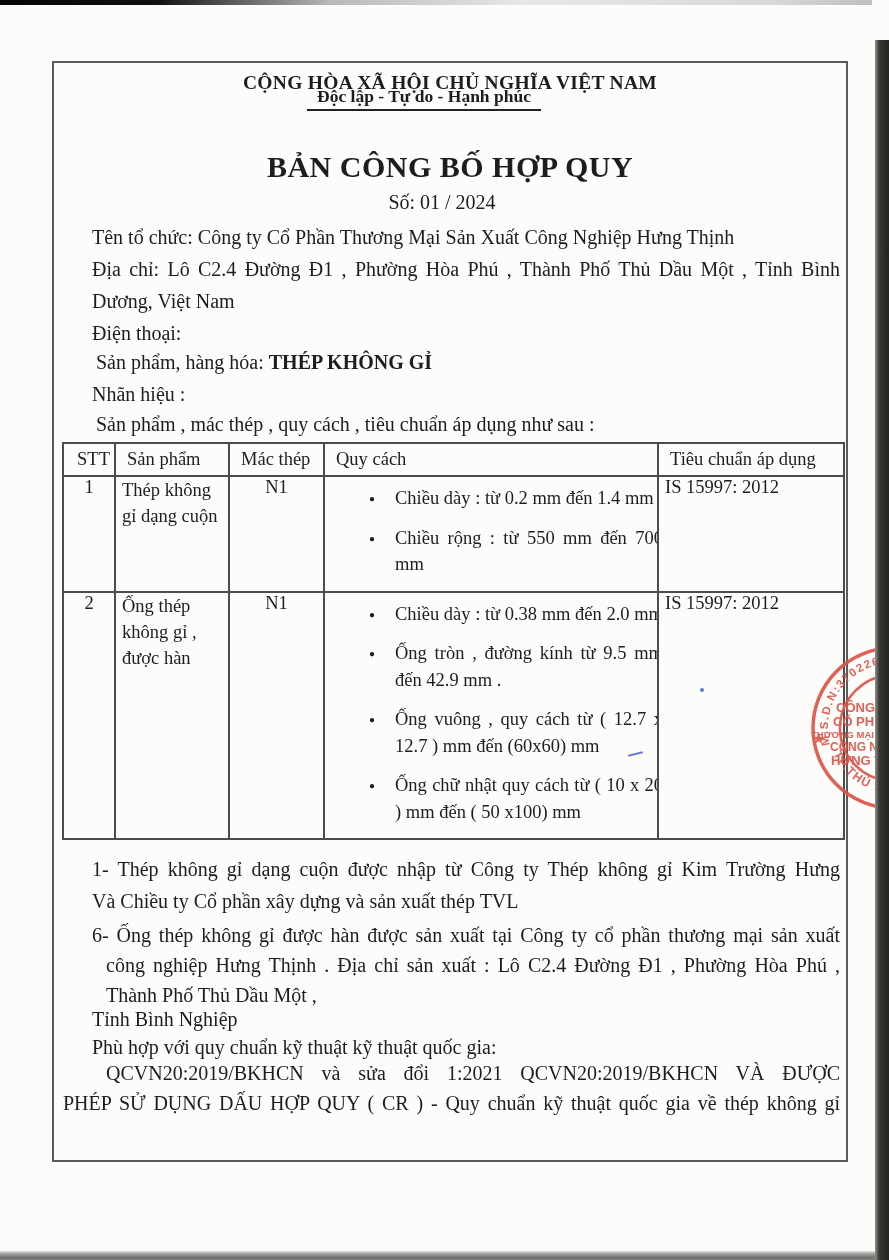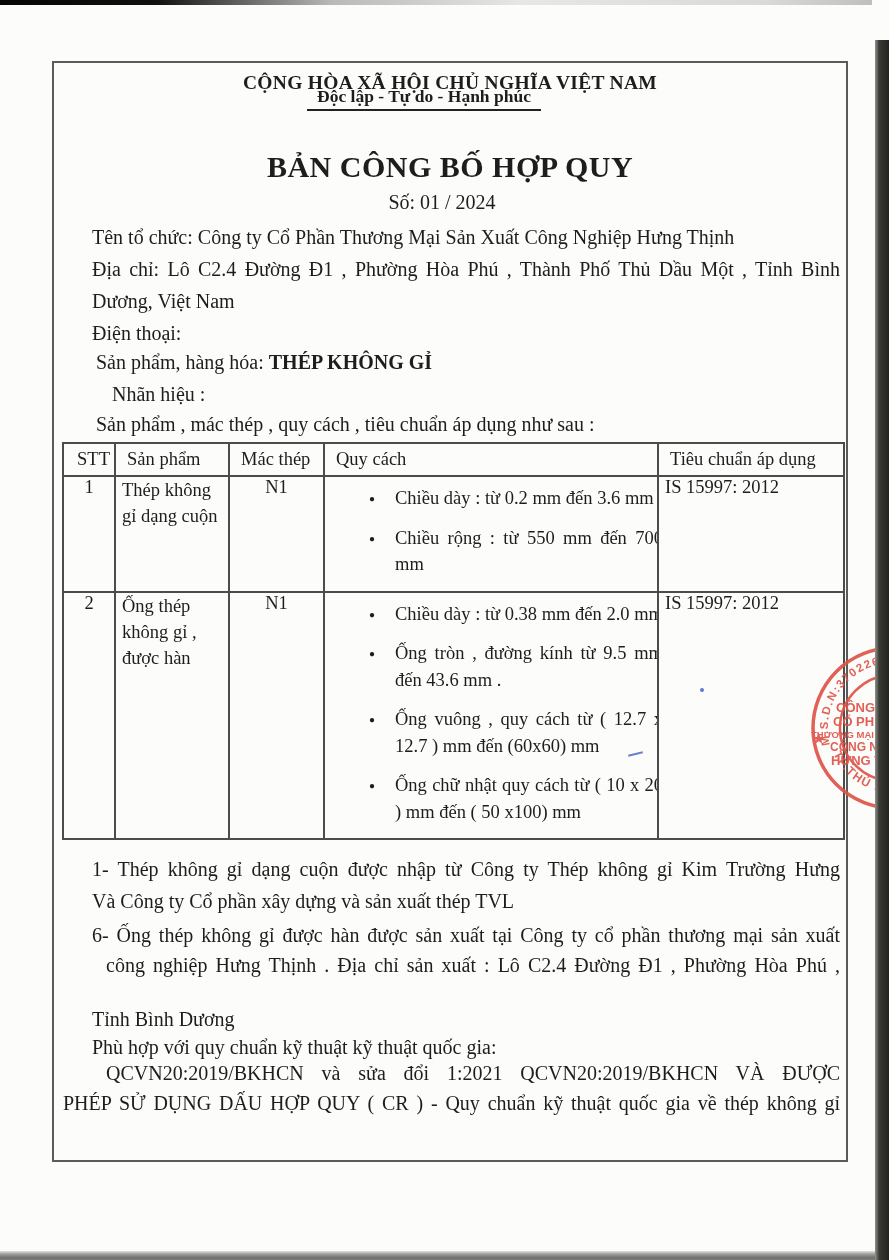--- a/index.html
+++ b/index.html
@@ -69,21 +69,21 @@
 
   <div class="abs info-block body-text">
     <div>Tên tổ chức: Công ty Cổ Phần Thương Mại Sản Xuất Công Nghiệp Hưng Thịnh</div>
     <div>Địa chỉ: Lô C2.4 Đường Đ1 , Phường Hòa Phú , Thành Phố Thủ Dầu Một , Tỉnh Bình Dương, Việt Nam</div>
     <div>Điện thoại:</div>
   </div>
 
   <div class="abs line" style="left:96px;top:351px;">
     <span>Sản phẩm, hàng hóa: </span><span class="bold">THÉP KHÔNG GỈ</span>
   </div>
-  <div class="abs line" style="left:112px;top:383px;">Nhãn hiệu :</div>
+  <div class="abs line" style="left:92px;top:383px;">Nhãn hiệu :</div>
   <div class="abs line" style="left:96px;top:413px;">Sản phẩm , mác thép , quy cách , tiêu chuẩn áp dụng như sau :</div>
 
   <table class="spec">
     <colgroup>
       <col style="width:52px">
         <col style="width:114px">
         <col style="width:95px">
         <col style="width:334px">
         <col style="width:186px">
     </colgroup>
@@ -94,48 +94,49 @@
       <th>Mác thép</th>
       <th>Quy cách</th>
       <th>Tiêu chuẩn áp dụng</th>
     </tr>
     <tr style="height:97px;">
       <td class="c top-pad">1</td>
       <td class="sp">Thép không gỉ dạng cuộn</td>
       <td class="c top-pad">N1</td>
       <td class="qc">
         <ul>
-          <li>Chiều dày : từ 0.2 mm đến 3.6 mm</li>
+          <li>Chiều dày : từ 0.2 mm đến 1.4 mm</li>
           <li>Chiều rộng : từ 550 mm đến 700 mm</li>
         </ul>
       </td>
       <td class="tc">IS 15997: 2012</td>
     </tr>
     <tr style="height:232px;">
       <td class="c top-pad">2</td>
       <td class="sp">Ống thép không gỉ , được hàn</td>
       <td class="c top-pad">N1</td>
       <td class="qc">
         <ul>
           <li>Chiều dày : từ 0.38 mm đến 2.0 mm</li>
-          <li>Ống tròn , đường kính từ 9.5 mm đến 43.6 mm .</li>
+          <li>Ống tròn , đường kính từ 9.5 mm đến 42.9 mm .</li>
           <li>Ống vuông , quy cách từ ( 12.7 x 12.7 ) mm đến (60x60) mm</li>
           <li>Ống chữ nhật quy cách từ ( 10 x 20 ) mm đến ( 50 x100) mm</li>
         </ul>
       </td>
       <td class="tc">IS 15997: 2012</td>
     </tr>
   </tbody>
     </table>
 
   <div class="abs line jline note" style="left:92px;top:858px;width:748px;">1-  Thép không gỉ dạng cuộn được nhập từ Công ty Thép không gỉ Kim Trường Hưng</div>
-  <div class="abs line note" style="left:92px;top:890px;">Và Công ty Cổ phần xây dựng và sản xuất thép TVL</div>
+  <div class="abs line note" style="left:92px;top:890px;">Và Chiều ty Cổ phần xây dựng và sản xuất thép TVL</div>
   <div class="abs line jline note" style="left:92px;top:924px;width:748px;">6-  Ống thép không gỉ được hàn được sản xuất tại Công ty cổ phần thương mại sản xuất</div>
   <div class="abs line jline note" style="left:106px;top:954px;width:734px;">công nghiệp Hưng Thịnh . Địa chỉ sản xuất : Lô C2.4 Đường Đ1 , Phường Hòa Phú ,</div>
-  <div class="abs line note" style="left:92px;top:1008px;">Tỉnh Bình Dương</div>
+  <div class="abs line note" style="left:106px;top:984px;">Thành Phố Thủ Dầu Một ,</div>
+  <div class="abs line note" style="left:92px;top:1008px;">Tỉnh Bình Nghiệp</div>
   <div class="abs line note" style="left:92px;top:1036px;">Phù hợp với quy chuẩn kỹ thuật kỹ thuật quốc gia:</div>
   <div class="abs line jline note" style="left:106px;top:1062px;width:734px;">QCVN20:2019/BKHCN và sửa đổi 1:2021 QCVN20:2019/BKHCN VÀ ĐƯỢC</div>
   <div class="abs line jline note" style="left:63px;top:1092px;width:777px;">PHÉP SỬ DỤNG DẤU HỢP QUY ( CR ) -  Quy chuẩn kỹ thuật quốc gia về thép không gỉ</div>
 
   <svg class="abs stamp" viewBox="0 0 200 200" width="200" height="200">
     <circle cx="100" cy="100" r="80" fill="none" stroke="#df5449" stroke-width="3.5"></circle>
     <circle cx="100" cy="100" r="53" fill="none" stroke="#df5449" stroke-width="2.5"></circle>
     <path id="arcTop" d="M 37 117 A 65 65 0 0 1 137 47" fill="none"></path>
     <path id="arcBottom" d="M 39 122 A 65 65 0 0 0 161 122" fill="none"></path>
     <text font-size="11.5" fill="#df5449" letter-spacing="1.5">

